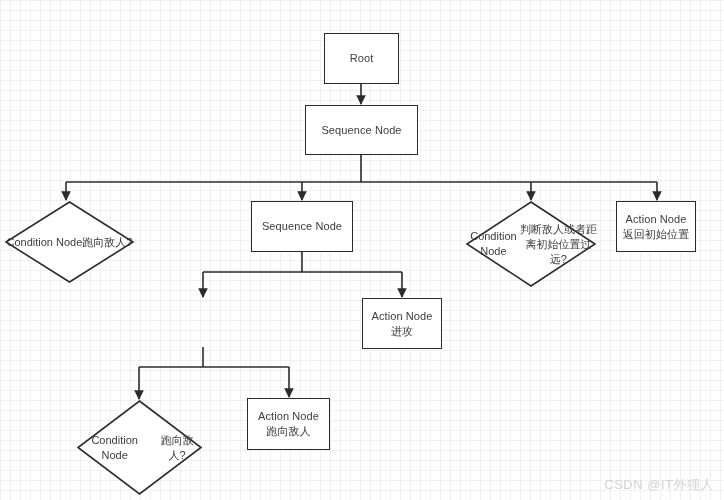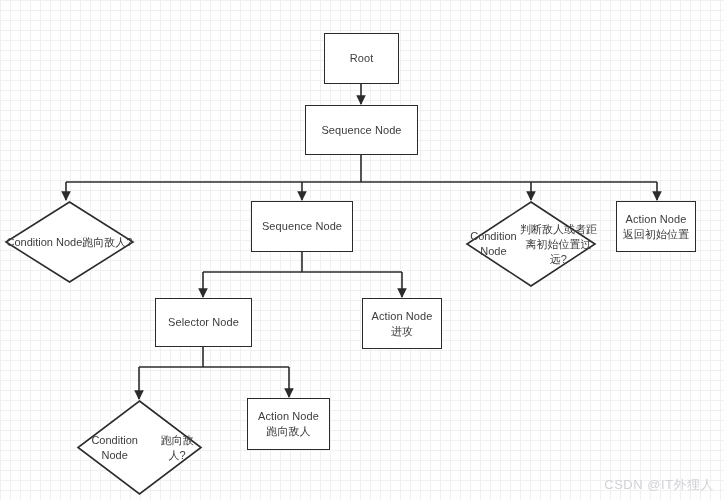--- a/index.html
+++ b/index.html
@@ -149,23 +149,20 @@
       <span>Condition Node</span>
       <span class="line2" style="display:block; width:118px; word-break:break-all;">判断敌人或者距离初始位置过远?</span>
     </div>
   </div>
 
   <div class="node box" style="left:616px; top:201px; width:80px; height:51px;">
     <span>Action Node</span>
     <span class="line2">返回初始位置</span>
   </div>
 
-  <div class="node box" style="left:155px; top:298px; width:97px; height:49px;">
-    <span>Selector Node</span>
-  </div>
 
   <div class="node box" style="left:362px; top:298px; width:80px; height:51px;">
     <span>Action Node</span>
     <span class="line2">进攻</span>
   </div>
 
   <div class="diamond-wrap" style="left:77px; top:400px; width:125px; height:95px;">
     <svg width="125" height="95">
       <polygon points="62.5,1 124,47.5 62.5,94 1,47.5" fill="#ffffff" stroke="#2b2b2b" stroke-width="1.6"></polygon>
     </svg>

